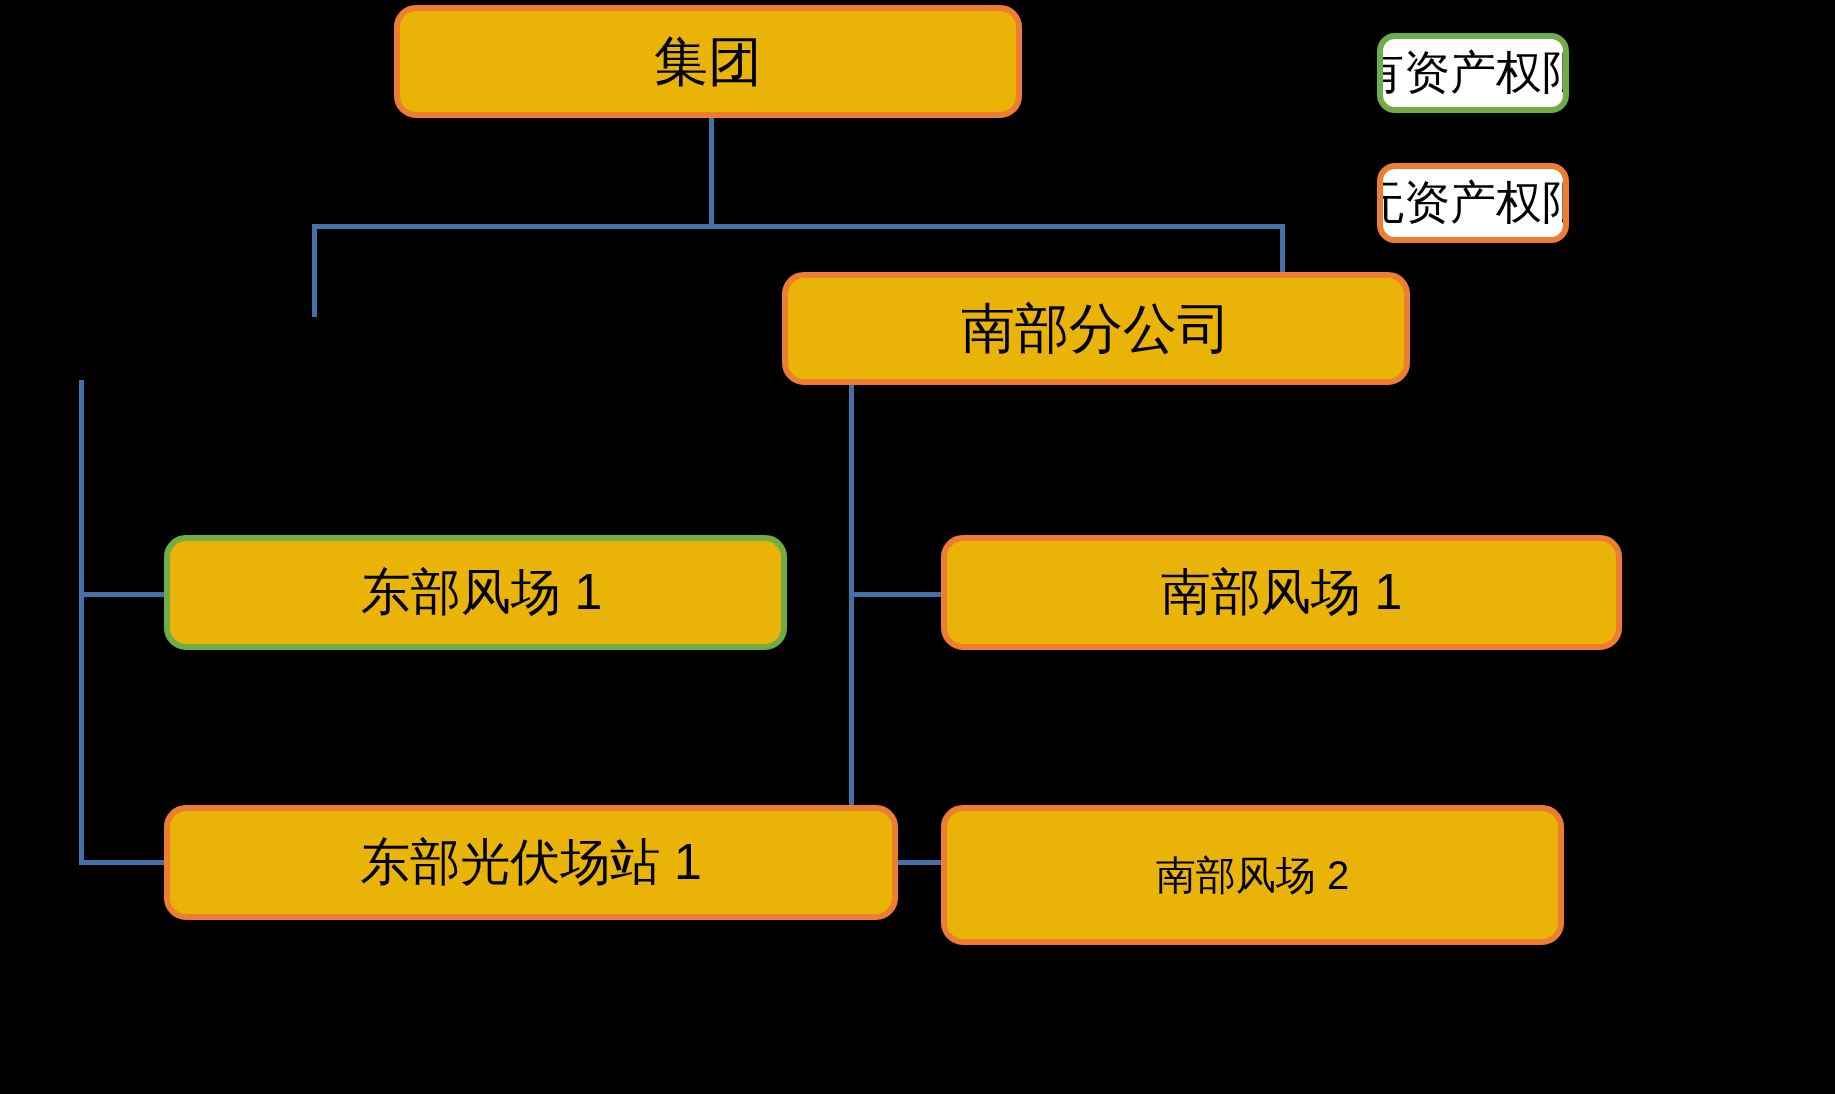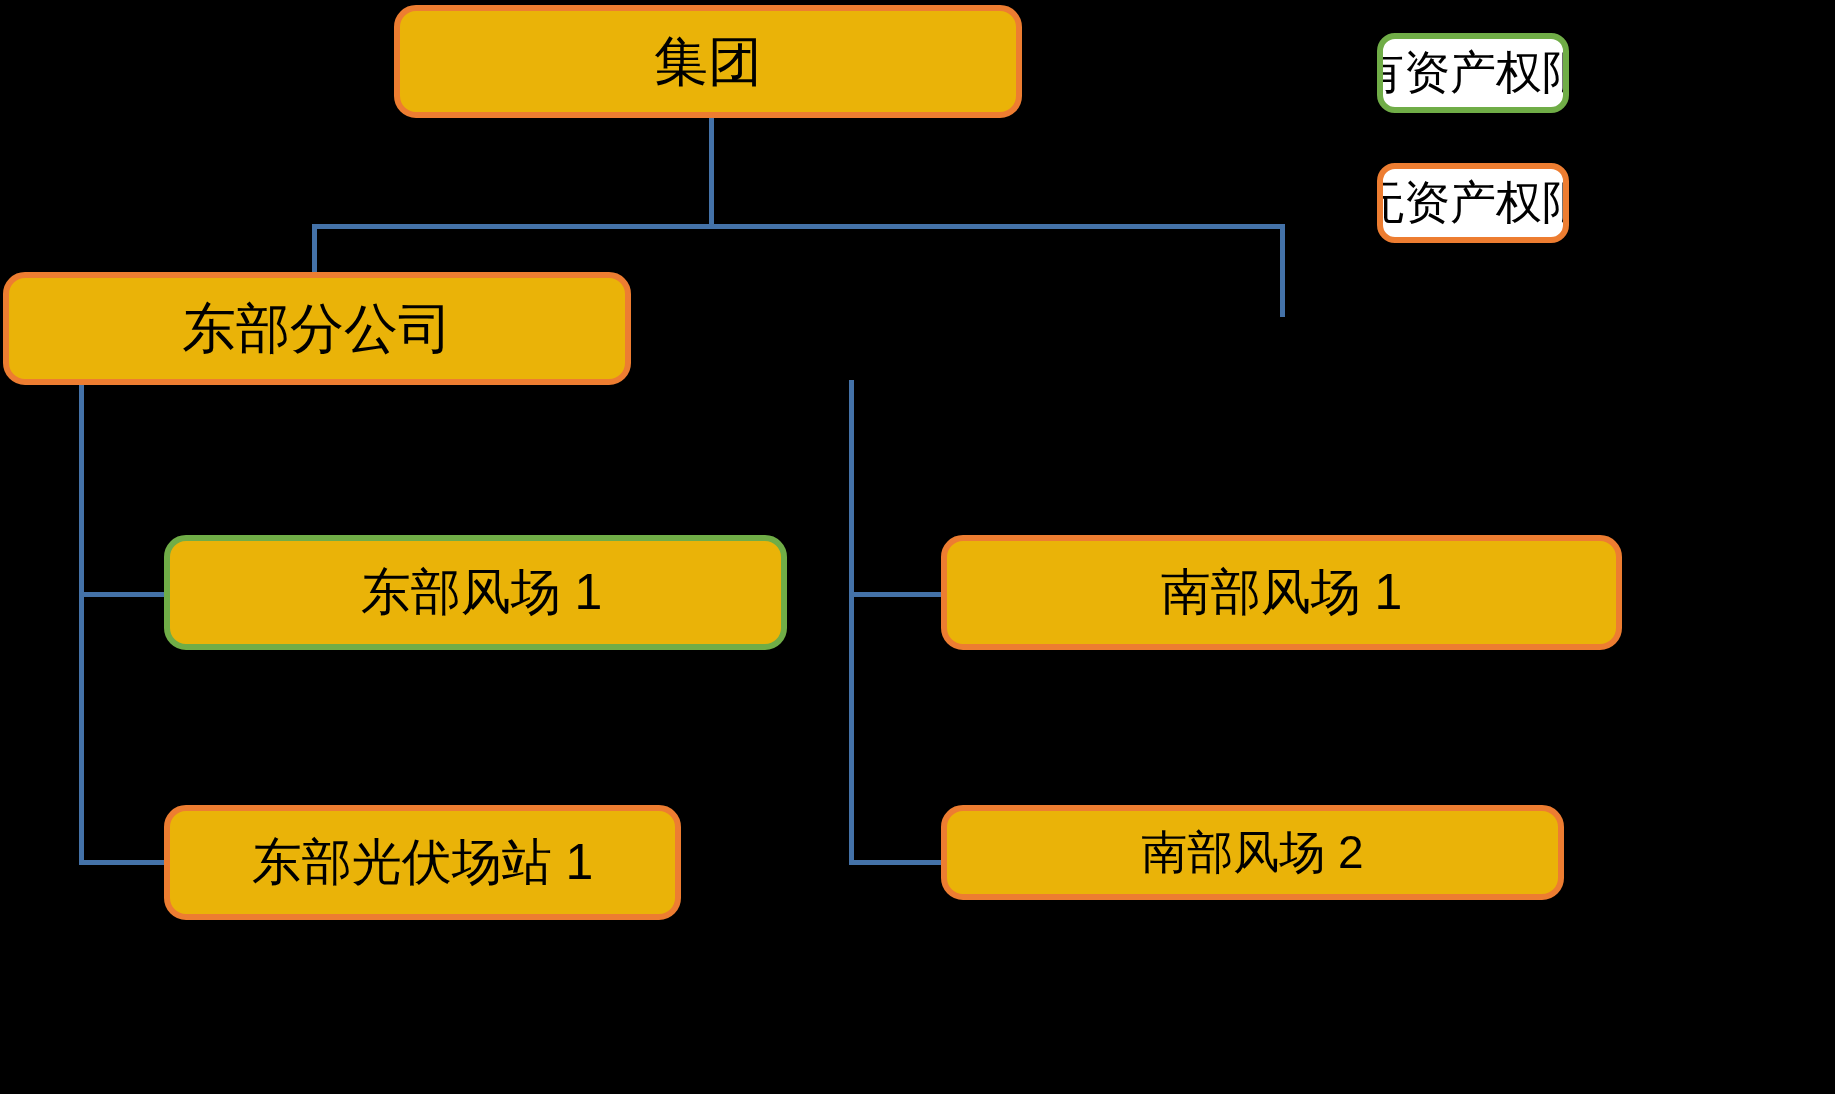--- a/index.html
+++ b/index.html
@@ -88,38 +88,38 @@
   <div class="conn" style="left:849px; top:380px; width:5px; height:485px;"></div>
 
   <div class="conn" style="left:849px; top:592px; width:100px; height:5px;"></div>
 
   <div class="conn" style="left:849px; top:860px; width:100px; height:5px;"></div>
 
   <div class="node orange" style="left:394px; top:5px; width:628px; height:113px; font-size:54px;">
     <span class="label">集团</span>
   </div>
 
-  <div class="node orange" style="left:3px; top:272px; width:628px; height:113px; font-size:54px;">
-    <span class="label">东部分公司</span>
+
+  <div class="node orange" style="left:782px; top:272px; width:628px; height:113px; font-size:54px;">
+    <span class="label">南部分公司</span>
   </div>
-
 
   <div class="node green" style="left:164px; top:535px; width:623px; height:115px; font-size:50px;">
     <span class="label">东部风场 1</span>
   </div>
 
-  <div class="node orange" style="left:164px; top:805px; width:517px; height:115px; font-size:50px;">
+  <div class="node orange" style="left:164px; top:805px; width:734px; height:115px; font-size:50px;">
     <span class="label">东部光伏场站 1</span>
   </div>
 
   <div class="node orange" style="left:941px; top:535px; width:681px; height:115px; font-size:50px;">
     <span class="label">南部风场 1</span>
   </div>
 
-  <div class="node orange" style="left:941px; top:805px; width:623px; height:95px; font-size:46px;">
+  <div class="node orange" style="left:941px; top:805px; width:623px; height:140px; font-size:40px;">
     <span class="label">南部风场 2</span>
   </div>
 
   <div class="legend-box green" style="left:1377px; top:33px; width:192px; height:80px; font-size:46px;">
     <span>有资产权限</span>
   </div>
 
   <div class="legend-box orange" style="left:1377px; top:163px; width:192px; height:80px; font-size:46px;">
     <span>无资产权限</span>
   </div>

